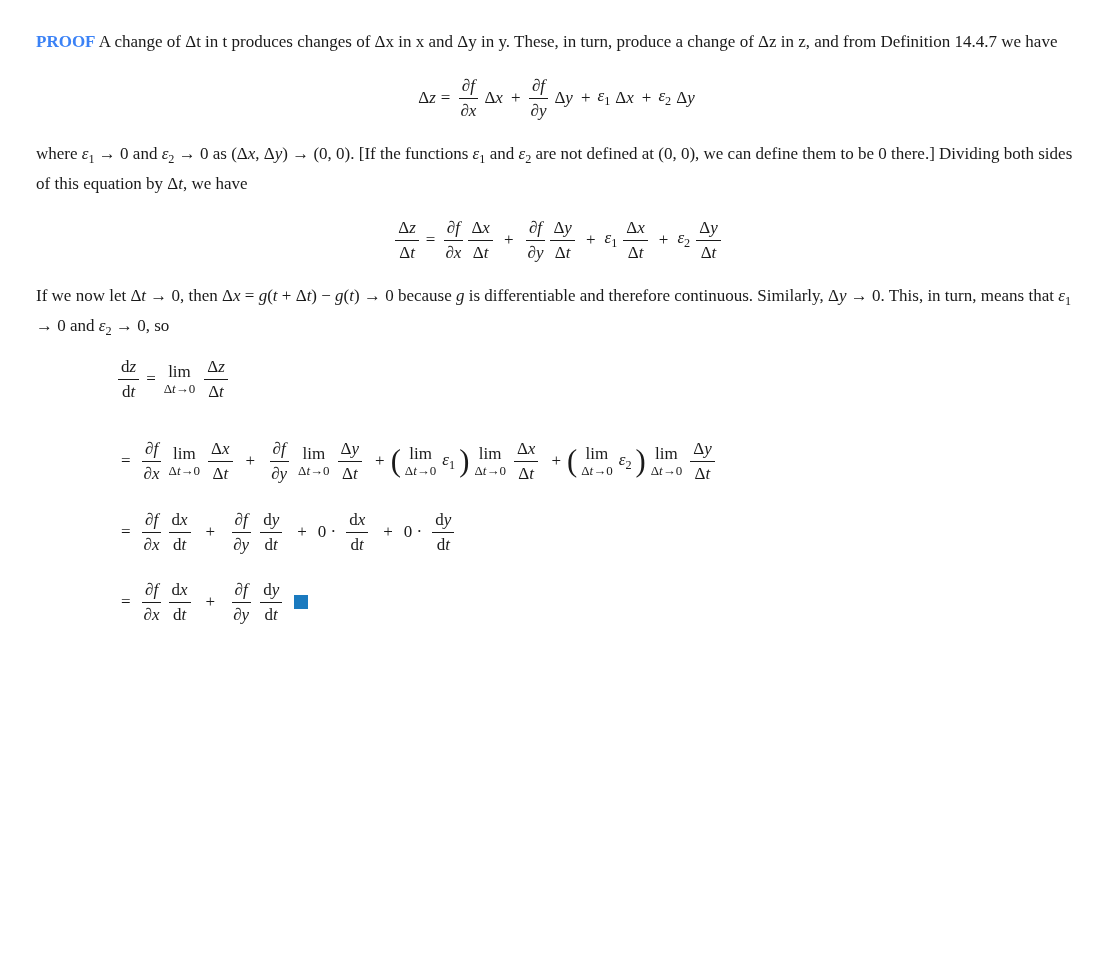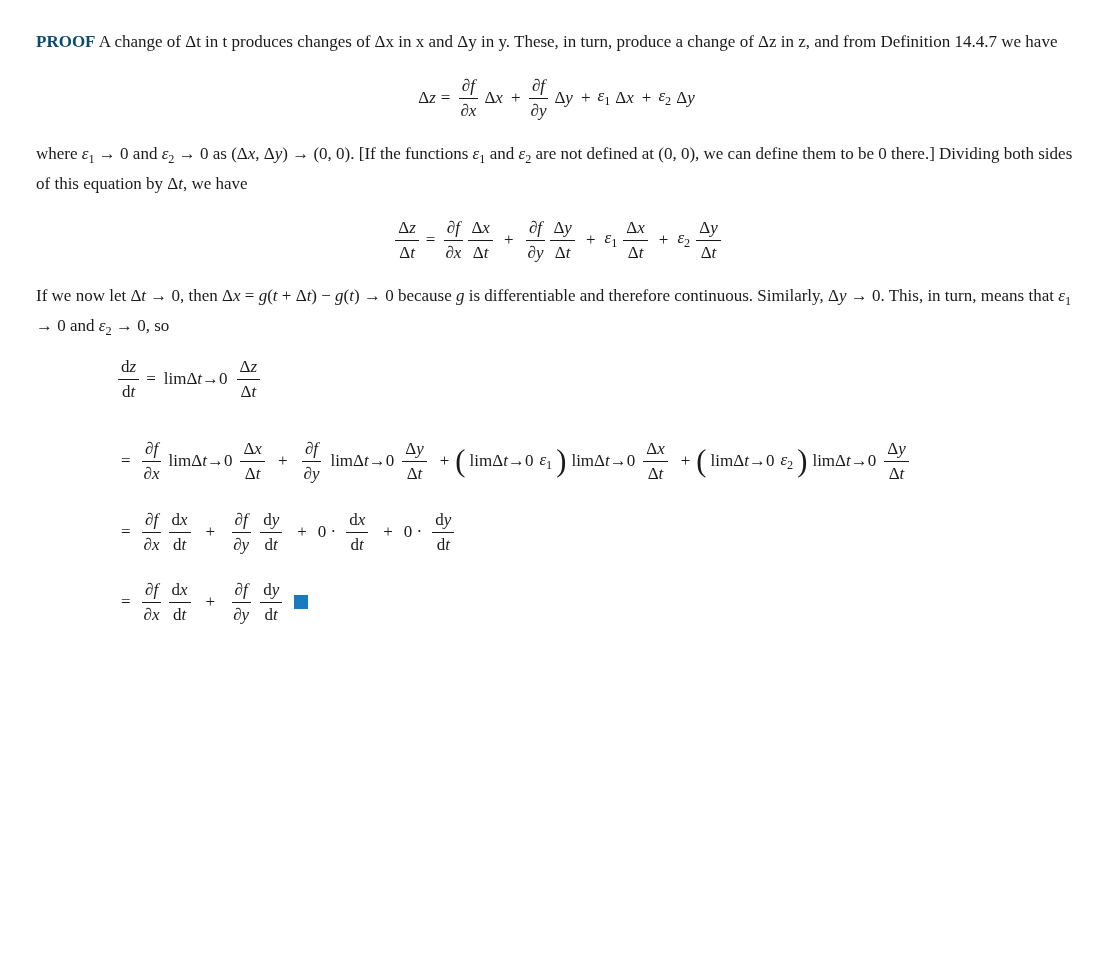--- a/index.html
+++ b/index.html
@@ -6,21 +6,21 @@
     body {
       background: #fff;
       font-family: "Times New Roman", Times, serif;
       font-size: 17px;
       color: #1a1a1a;
       padding: 28px 36px 28px 36px;
       width: 1116px;
       min-height: 966px;
     }
     .proof-label {
-      color: #0c4a6e;
+      color: #3b82f6;
       font-weight: bold;
       font-variant: small-caps;
       font-size: 17px;
     }
     p {
       line-height: 1.65;
       margin-bottom: 10px;
     }
     .math-block {
       display: flex;
@@ -44,31 +44,31 @@
     .frac .den {
       padding: 1px 3px 0 3px;
       text-align: center;
       line-height: 1.3;
     }
     .op {
       margin: 0 5px;
     }
     .lim-block {
       display: inline-flex;
-      flex-direction: row;
+      flex-direction: column;
       align-items: center;
       vertical-align: middle;
       margin: 0 3px;
       justify-content: center;
     }
     .lim-block .lim-word {
       font-size: 17px;
     }
     .lim-block .lim-sub {
-      font-size: 17px;
+      font-size: 13px;
       line-height: 1.1;
     }
     .blue-square {
       display: inline-block;
       width: 14px;
       height: 14px;
       background: #1a7abf;
       vertical-align: middle;
       margin-left: 8px;
     }

